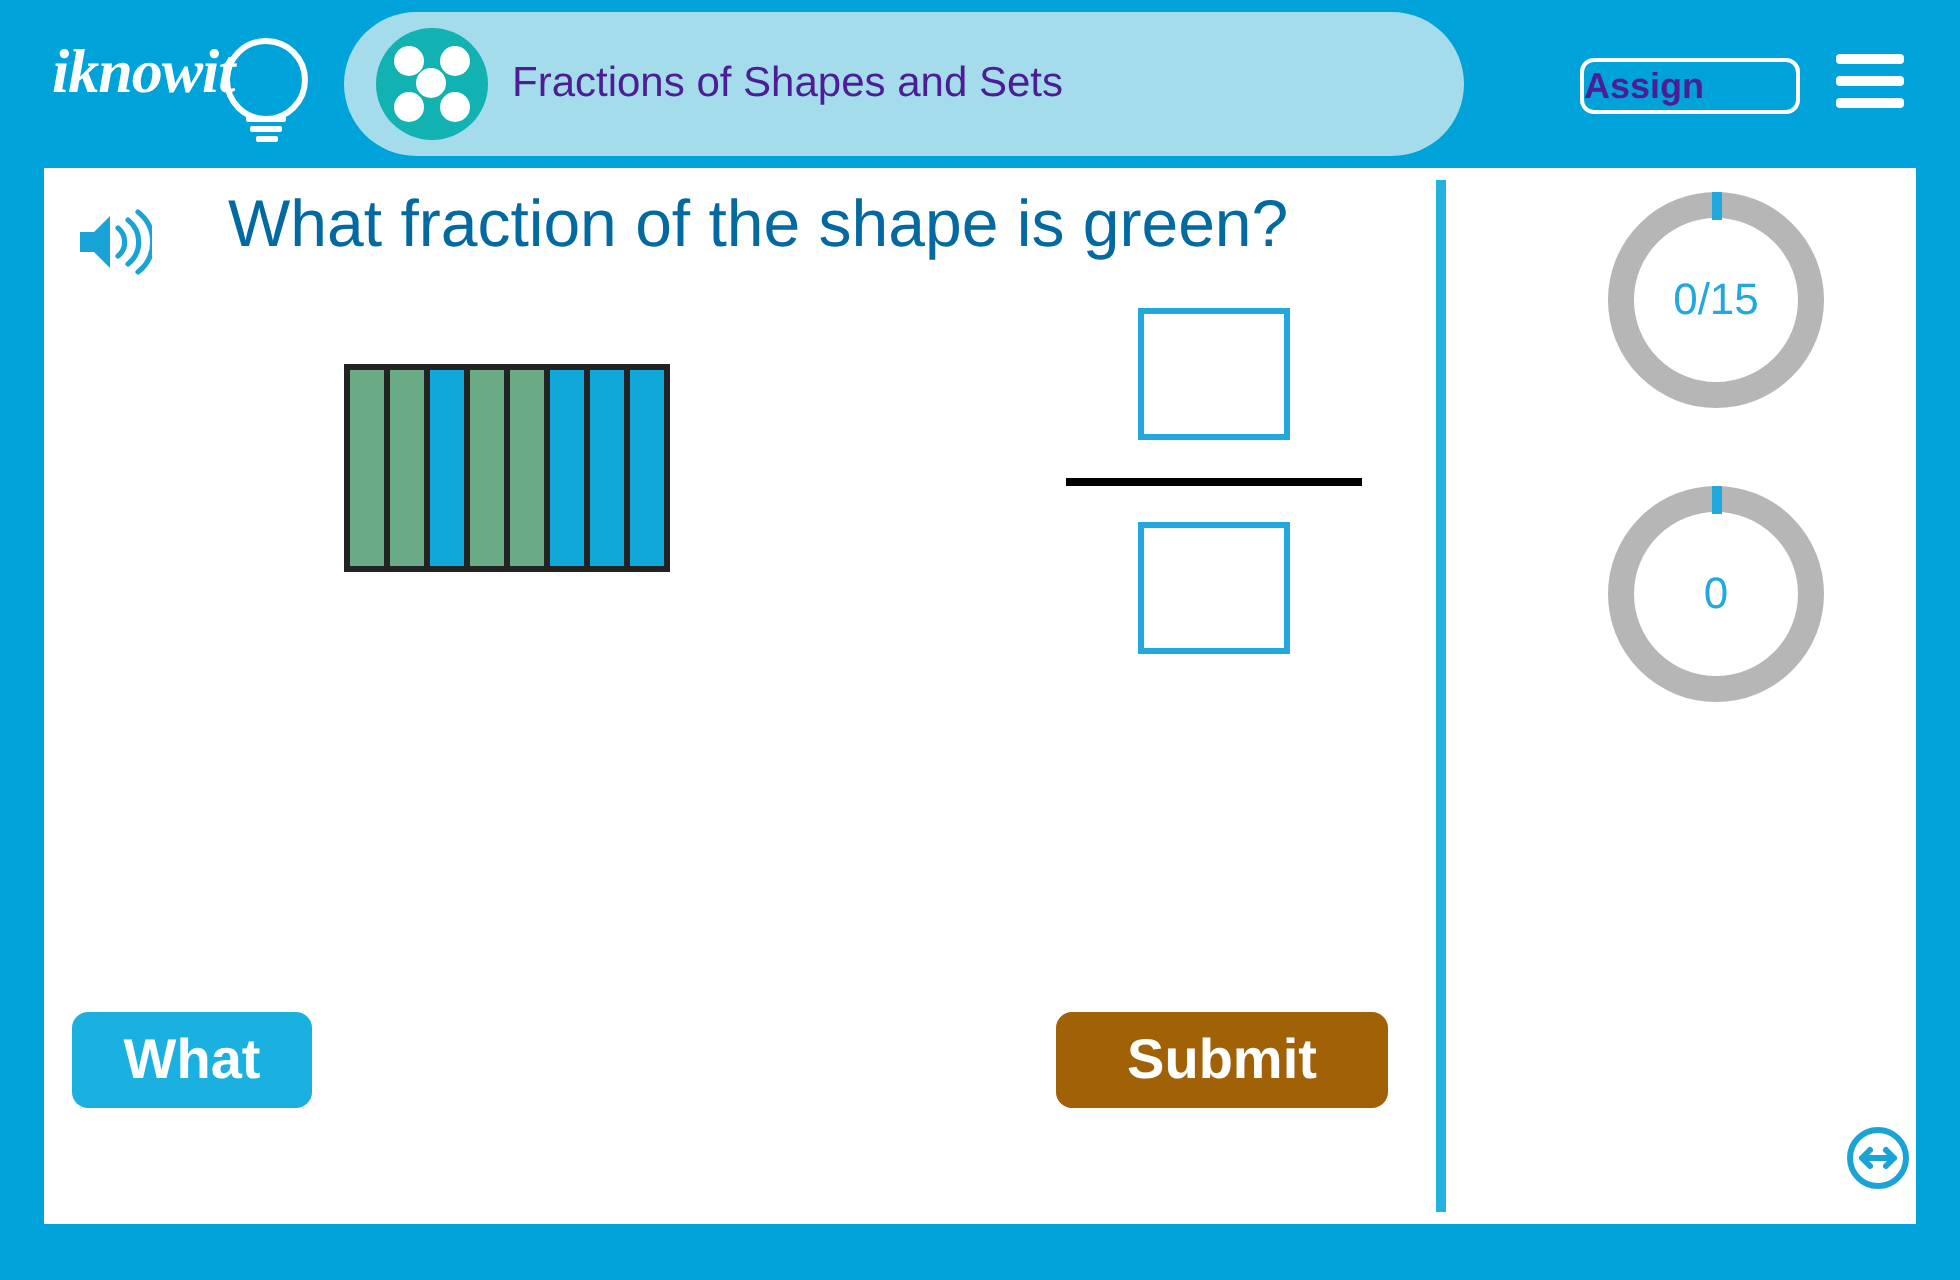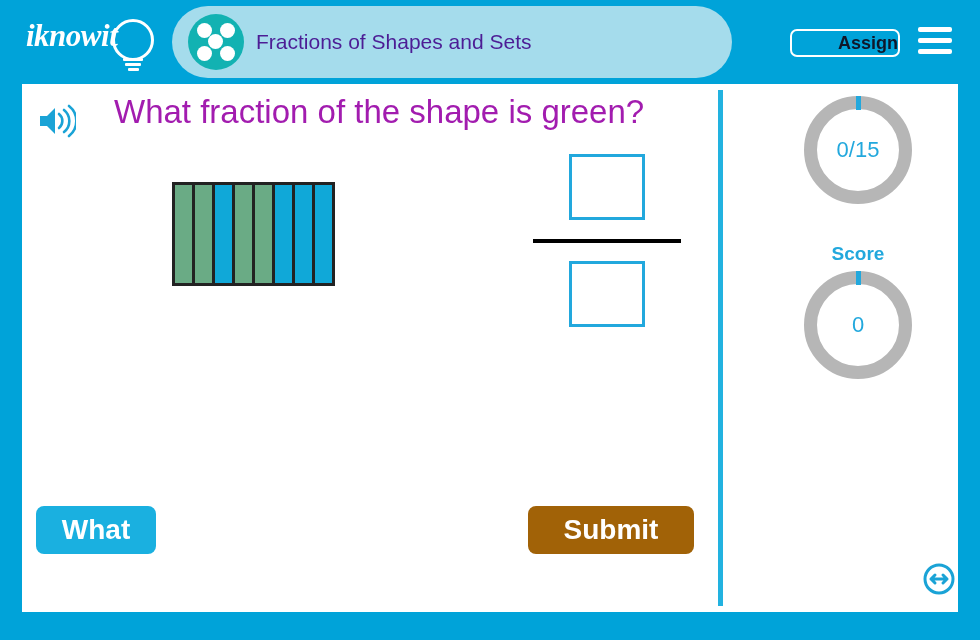--- a/index.html
+++ b/index.html
@@ -106,24 +106,24 @@
     white-space: nowrap;
   }
 
   .assign-button {
     position: absolute;
     left: 790px; top: 29px;
     width: 110px; height: 28px;
     border: 2px solid #ffffff;
     border-radius: 7px;
     box-sizing: border-box;
-    color: #0f172a;
+    color: #4c1d95;
     font-size: 18px;
     font-weight: bold;
-    text-align: right;
+    text-align: left;
     line-height: 25px;
     cursor: pointer;
   }
 
   .menu-button {
     position: absolute;
     left: 918px; top: 27px;
     width: 34px; height: 30px;
     cursor: pointer;
   }
@@ -149,21 +149,21 @@
     left: 14px; top: 20px;
     width: 40px; height: 34px;
     cursor: pointer;
   }
 
   
   .question-text {
     position: absolute;
     left: 92px; top: 9px;
     font-size: 33px;
-    color: #a21caf;
+    color: #0369a1;
     white-space: nowrap;
   }
 
   
   .shape {
     position: absolute;
     left: 150px; top: 98px;
     height: 98px;
     border: 3px solid #222222;
     background: #222222;
@@ -358,21 +358,20 @@
 
     <div class="meter progress">
       <div class="meter-ring">
         <div class="ring"></div>
         <div class="tick"></div>
         <div class="meter-value">0/15</div>
       </div>
     </div>
 
     <div class="meter score">
-      <div class="meter-label">Score</div>
       <div class="meter-ring">
         <div class="ring"></div>
         <div class="tick"></div>
         <div class="meter-value">0</div>
       </div>
     </div>
 
     <div class="hint-button">What</div>
     <div class="submit-button">Submit</div>
 

